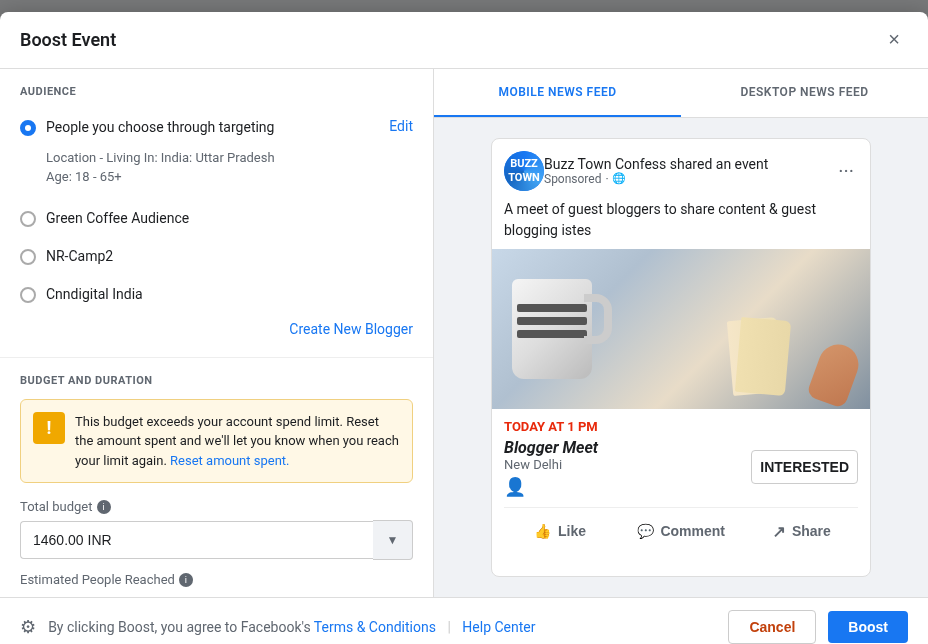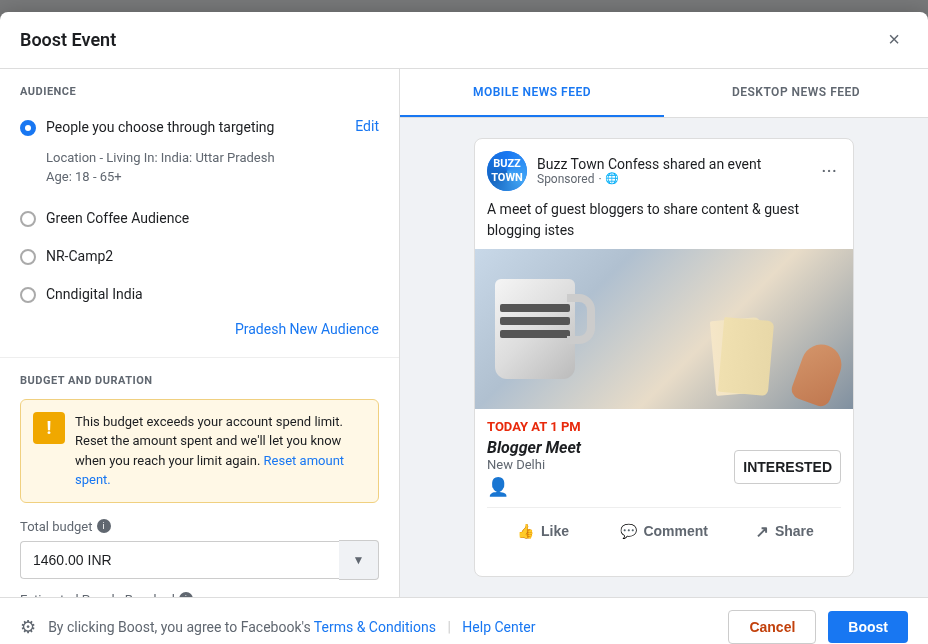--- a/index.html
+++ b/index.html
@@ -9,21 +9,21 @@
 
     .modal { background: #fff; width: 928px; height: 644px; border-radius: 8px; display: flex; flex-direction: column; box-shadow: 0 4px 24px rgba(0,0,0,0.3); margin-top: 23px; }
 
     .modal-header { display: flex; justify-content: space-between; align-items: center; padding: 14px 20px; border-bottom: 1px solid #ddd; flex-shrink: 0; }
     .modal-title { font-size: 18px; font-weight: 600; color: #1c1e21; }
     .close-btn { background: none; border: none; cursor: pointer; font-size: 20px; color: #606770; width: 28px; height: 28px; display: flex; align-items: center; justify-content: center; border-radius: 50%; }
 
     .modal-body { display: flex; flex: 1; overflow: hidden; }
 
     
-    .left-panel { width: 400px; border-right: 1px solid #ddd; display: flex; flex-direction: column; overflow-y: auto; flex-shrink: 0; }
+    .left-panel { width: 434px; border-right: 1px solid #ddd; display: flex; flex-direction: column; overflow-y: auto; flex-shrink: 0; }
 
     .section { padding: 16px 20px; }
     .section-title { font-size: 11px; font-weight: 700; color: #606770; letter-spacing: 0.5px; margin-bottom: 12px; }
 
     .audience-section { border-bottom: 1px solid #eee; }
 
     .audience-item { display: flex; align-items: flex-start; padding: 8px 0; }
     .radio-selected { display: flex; align-items: center; flex: 1; }
     .radio-dot { width: 16px; height: 16px; border-radius: 50%; background: #1877f2; border: 2px solid #1877f2; display: flex; align-items: center; justify-content: center; flex-shrink: 0; margin-top: 2px; }
     .radio-dot-inner { width: 6px; height: 6px; border-radius: 50%; background: #fff; }
@@ -59,21 +59,21 @@
     
     .right-panel { flex: 1; display: flex; flex-direction: column; background: #f0f2f5; }
 
     .tabs { display: flex; background: #fff; border-bottom: 1px solid #ddd; flex-shrink: 0; }
     .tab { flex: 1; padding: 16px; text-align: center; font-size: 12px; font-weight: 600; color: #606770; cursor: pointer; letter-spacing: 0.5px; border-bottom: 2px solid transparent; }
     .tab.active { color: #1877f2; border-bottom: 2px solid #1877f2; }
 
     .preview-area { flex: 1; overflow-y: auto; padding: 20px; display: flex; justify-content: center; }
 
     .fb-card { background: #fff; border: 1px solid #ddd; border-radius: 8px; width: 380px; }
-    .fb-card-header { display: flex; align-items: center; padding: 12px 12px 8px; gap: 10px; }
+    .fb-card-header { display: flex; align-items: center; padding: 12px 12px 8px; }
     .fb-avatar { width: 40px; height: 40px; border-radius: 50%; background: #1877f2; overflow: hidden; display: flex; align-items: center; justify-content: center; flex-shrink: 0; }
     .fb-avatar-inner { width: 40px; height: 40px; background: conic-gradient(#1877f2 0deg, #42a5f5 120deg, #1565c0 240deg, #1877f2 360deg); border-radius: 50%; display: flex; align-items: center; justify-content: center; }
     .fb-avatar-text { color: #fff; font-size: 11px; font-weight: 700; text-align: center; line-height: 1.2; }
     .fb-post-meta { flex: 1; }
     .fb-poster-name { font-size: 14px; font-weight: 700; color: #1c1e21; }
     .fb-poster-name span { font-weight: 400; }
     .fb-sponsored { font-size: 12px; color: #606770; display: flex; align-items: center; gap: 4px; }
     .globe-icon { font-size: 11px; }
     .more-btn { color: #606770; font-size: 20px; cursor: pointer; padding: 4px; }
 
@@ -160,21 +160,21 @@
             <div class="radio-empty"></div>
             <span class="audience-option-label">NR-Camp2</span>
           </div>
 
           <div class="audience-option">
             <div class="radio-empty"></div>
             <span class="audience-option-label">Cnndigital India</span>
           </div>
 
           <div class="create-link">
-            <a class="edit-link">Pradesh New Audience</a>
+            <a class="edit-link">Create New Blogger</a>
           </div>
         </div>
 
         <div class="section budget-section">
           <div class="section-title">BUDGET AND DURATION</div>
 
           <div class="warning-box">
             <div class="warning-icon">
               <span>!</span>
             </div>

